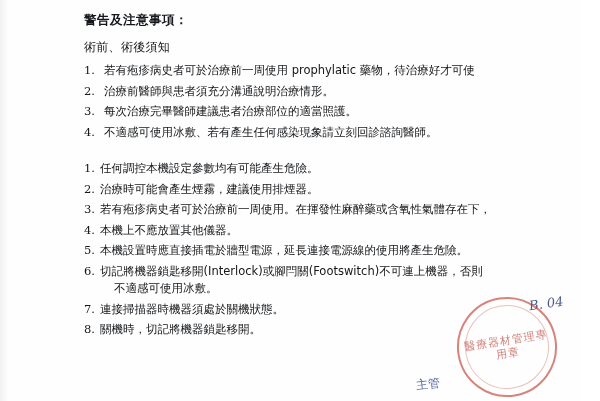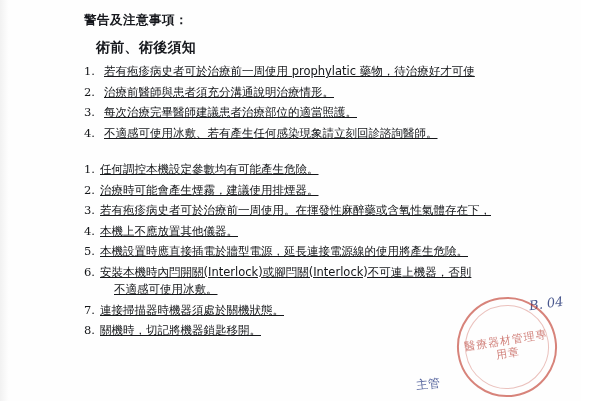--- a/index.html
+++ b/index.html
@@ -30,24 +30,24 @@
     right: 14px;
   }
   .title {
     font-size: 12.5px;
     font-weight: bold;
     letter-spacing: 0.5px;
     color: #15171c;
     margin: 0 0 10px 0;
   }
   .section-head {
-    font-size: 14px;
-    font-weight: bold;
+    font-size: 12px;
+    font-weight: normal;
     color: #15171c;
-    margin: 0 0 6px 12px;
+    margin: 0 0 6px 0;
     letter-spacing: 0.3px;
   }
   .list {
     margin: 0;
     padding: 0;
     list-style: none;
   }
   .list li {
     display: flex;
     align-items: flex-start;
@@ -59,21 +59,20 @@
   .num {
     flex: 0 0 auto;
     width: 20px;
     text-align: left;
     font-family: "DejaVu Serif", serif;
     font-size: 11.5px;
   }
   .num.tight { width: 16px; }
   .txt {
     flex: 1 1 auto;
-    text-decoration: underline;
   }
   .txt .cont {
     display: block;
     padding-left: 14px;
   }
   .sec-gap { height: 16px; }
 
   
   .hand-mark {
     position: absolute;
@@ -190,21 +189,21 @@
         <span class="num tight">4.</span>
         <span class="txt">本機上不應放置其他儀器。</span>
       </li>
       <li>
         <span class="num tight">5.</span>
         <span class="txt">本機設置時應直接插電於牆型電源，延長連接電源線的使用將產生危險。</span>
       </li>
       <li>
         <span class="num tight">6.</span>
         <span class="txt">
-          <span>安裝本機時內閂開關(Interlock)或腳閂關(Interlock)不可連上機器，否則</span>
+          <span>切記將機器鎖匙移開(Interlock)或腳閂關(Footswitch)不可連上機器，否則</span>
           <span class="cont">不適感可使用冰敷。</span>
         </span>
       </li>
       <li>
         <span class="num tight">7.</span>
         <span class="txt">連接掃描器時機器須處於關機狀態。</span>
       </li>
       <li>
         <span class="num tight">8.</span>
         <span class="txt">關機時，切記將機器鎖匙移開。</span>

